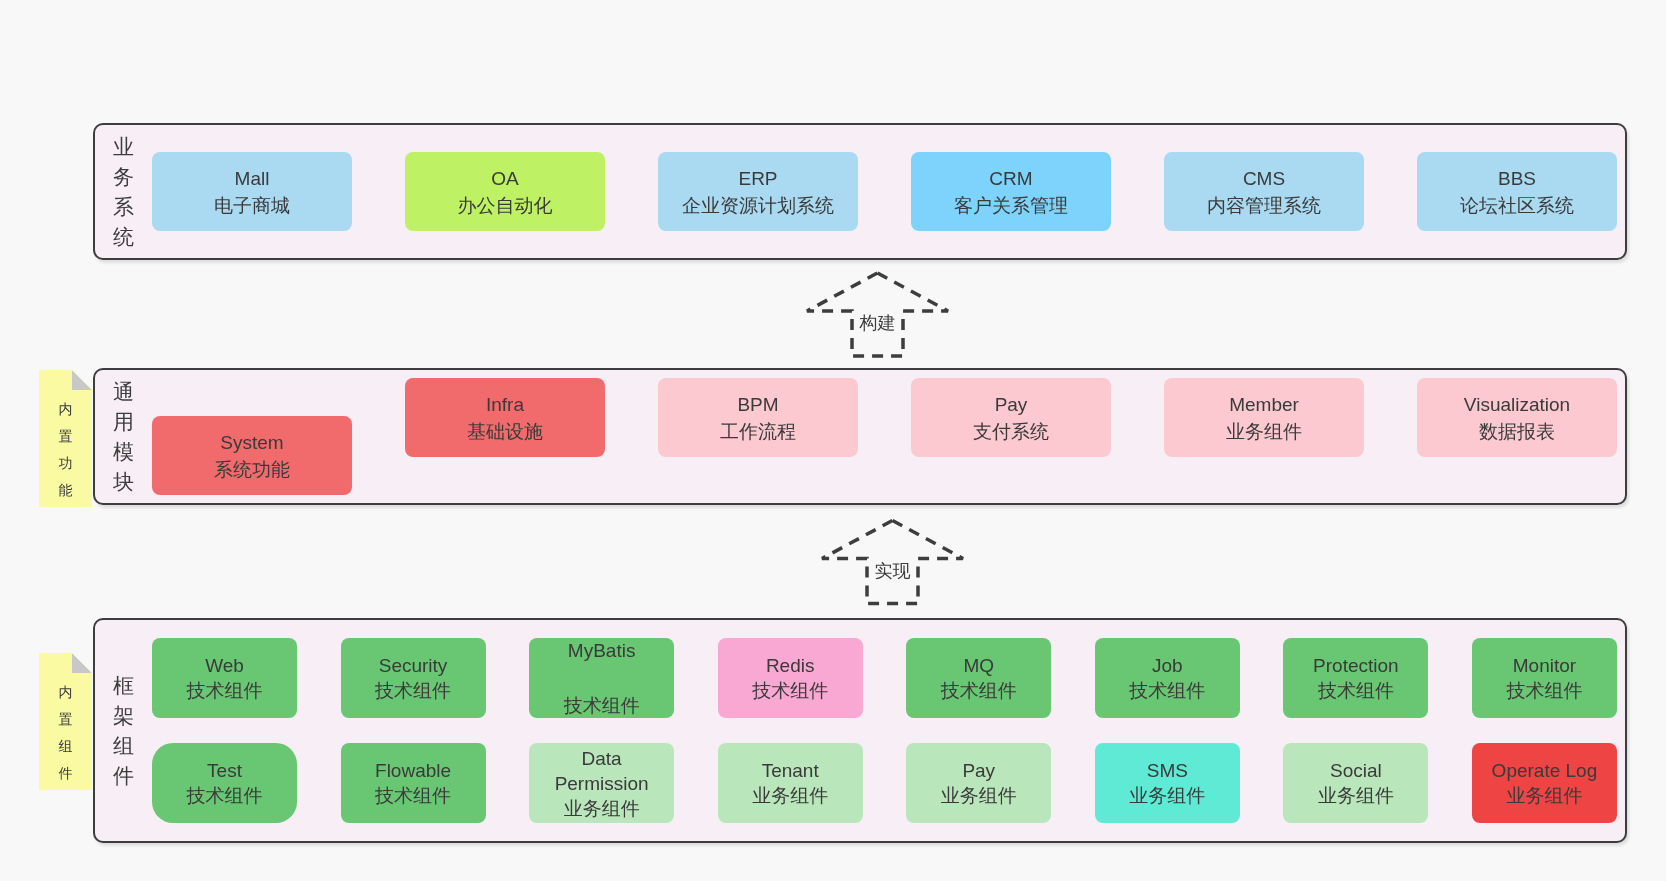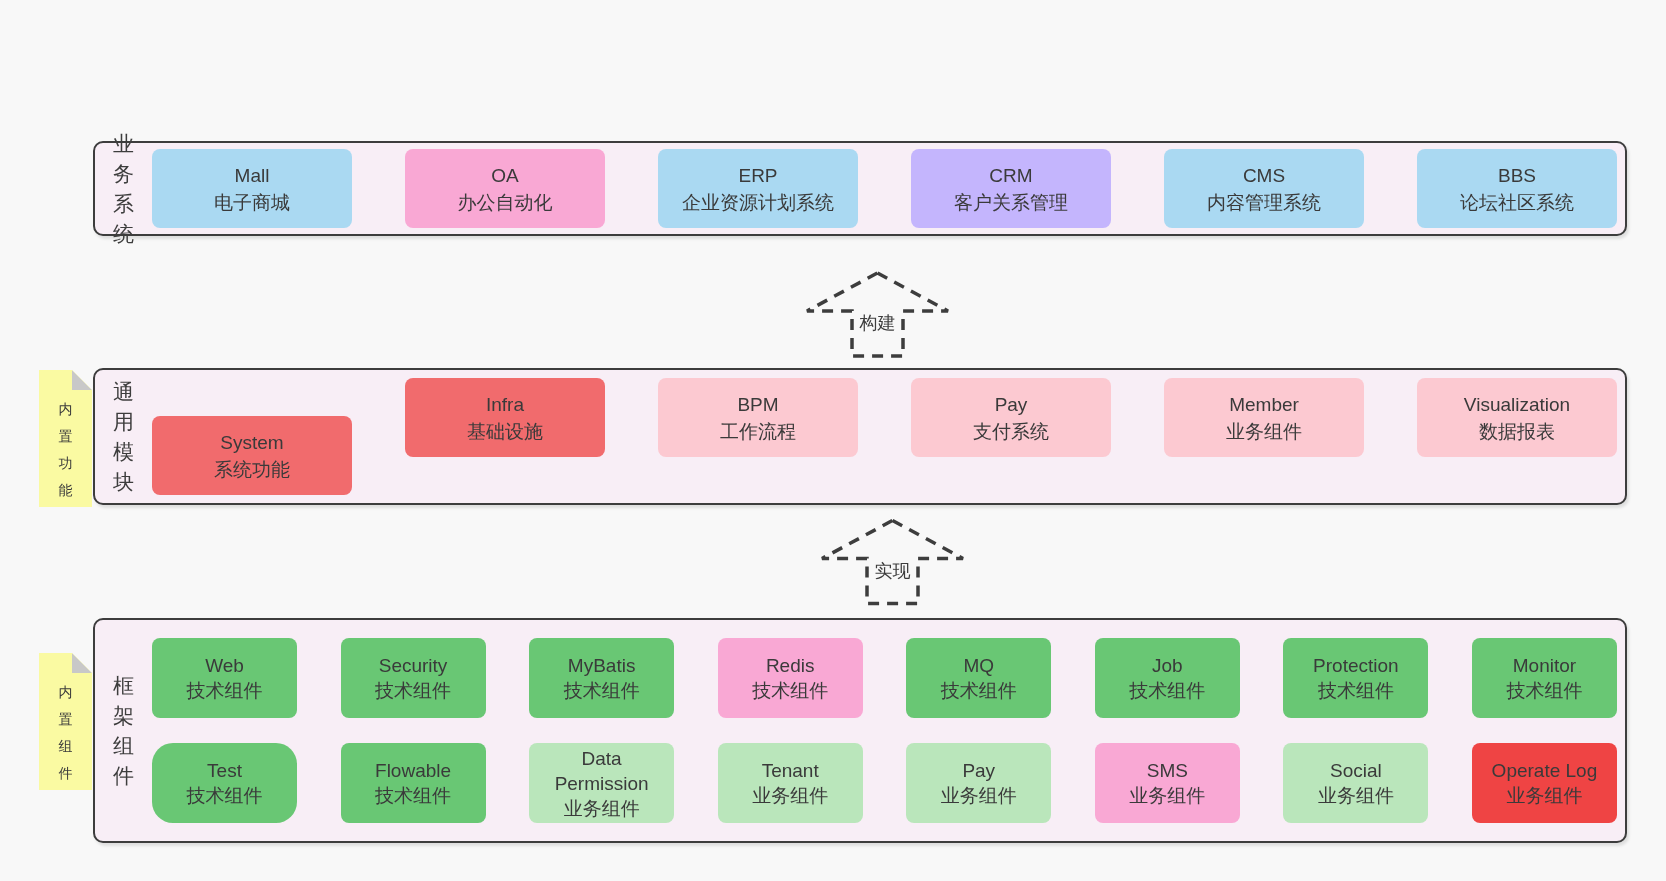--- a/index.html
+++ b/index.html
@@ -16,21 +16,21 @@
   .layer {
     position: absolute;
     left: 93px;
     width: 1534px;
     background: #f8eef6;
     border: 2px solid #3d3d3d;
     border-radius: 10px;
     display: flex;
     box-shadow: 2px 3px 3px rgba(0,0,0,0.10);
   }
-  .layer-top    { top: 141px; height: 95px; }
+  .layer-top    { top: 123px; height: 137px; }
   .layer-mid    { top: 368px; height: 137px; }
   .layer-bottom { top: 618px; height: 225px; }
   .v-label {
     width: 57px;
     padding: 0 16px;
     display: flex;
     align-items: center;
     justify-content: center;
     text-align: center;
     font-size: 21px;
@@ -118,29 +118,29 @@
   </div>
 
   <section class="layer layer-top" style="background: rgb(248, 238, 246); border-color: rgb(61, 61, 61);">
     <div class="v-label">业务系统</div>
     <div class="rows">
         <div class="box-row row-6">
           <div class="box" style="background: rgb(170, 217, 242);">
             <div class="box-title">Mall</div>
             <div class="box-subtitle">电子商城</div>
           </div>
-          <div class="box" style="background: #f9a8d4;">
+          <div class="box" style="background: #bef264;">
             <div class="box-title">OA</div>
             <div class="box-subtitle">办公自动化</div>
           </div>
           <div class="box" style="background: rgb(170, 217, 242);">
             <div class="box-title">ERP</div>
             <div class="box-subtitle">企业资源计划系统</div>
           </div>
-          <div class="box" style="background: #c4b5fd;">
+          <div class="box" style="background: #7dd3fc;">
             <div class="box-title">CRM</div>
             <div class="box-subtitle">客户关系管理</div>
           </div>
           <div class="box" style="background: rgb(170, 217, 242);">
             <div class="box-title">CMS</div>
             <div class="box-subtitle">内容管理系统</div>
           </div>
           <div class="box" style="background: rgb(170, 217, 242);">
             <div class="box-title">BBS</div>
             <div class="box-subtitle">论坛社区系统</div>
@@ -200,21 +200,21 @@
     <div class="rows">
         <div class="box-row row-8">
           <div class="box" style="background: rgb(105, 199, 116);">
             <div class="box-title">Web</div>
             <div class="box-subtitle">技术组件</div>
           </div>
           <div class="box" style="background: rgb(105, 199, 116);">
             <div class="box-title">Security</div>
             <div class="box-subtitle">技术组件</div>
           </div>
-          <div class="box" style="background: rgb(105, 199, 116);">
+          <div class="box" style="background: rgb(105, 199, 116); justify-content: space-between;">
             <div class="box-title">MyBatis</div>
             <div class="box-subtitle">技术组件</div>
           </div>
           <div class="box" style="background: #f9a8d4;">
             <div class="box-title">Redis</div>
             <div class="box-subtitle">技术组件</div>
           </div>
           <div class="box" style="background: rgb(105, 199, 116);">
             <div class="box-title">MQ</div>
             <div class="box-subtitle">技术组件</div>
@@ -246,21 +246,21 @@
             <div class="box-subtitle">业务组件</div>
           </div>
           <div class="box" style="background: rgb(186, 230, 187);">
             <div class="box-title">Tenant</div>
             <div class="box-subtitle">业务组件</div>
           </div>
           <div class="box" style="background: rgb(186, 230, 187);">
             <div class="box-title">Pay</div>
             <div class="box-subtitle">业务组件</div>
           </div>
-          <div class="box" style="background: #f9a8d4;">
+          <div class="box" style="background: #5eead4;">
             <div class="box-title">SMS</div>
             <div class="box-subtitle">业务组件</div>
           </div>
           <div class="box" style="background: rgb(186, 230, 187);">
             <div class="box-title">Social</div>
             <div class="box-subtitle">业务组件</div>
           </div>
           <div class="box" style="background: #ef4444;">
             <div class="box-title">Operate Log</div>
             <div class="box-subtitle">业务组件</div>

